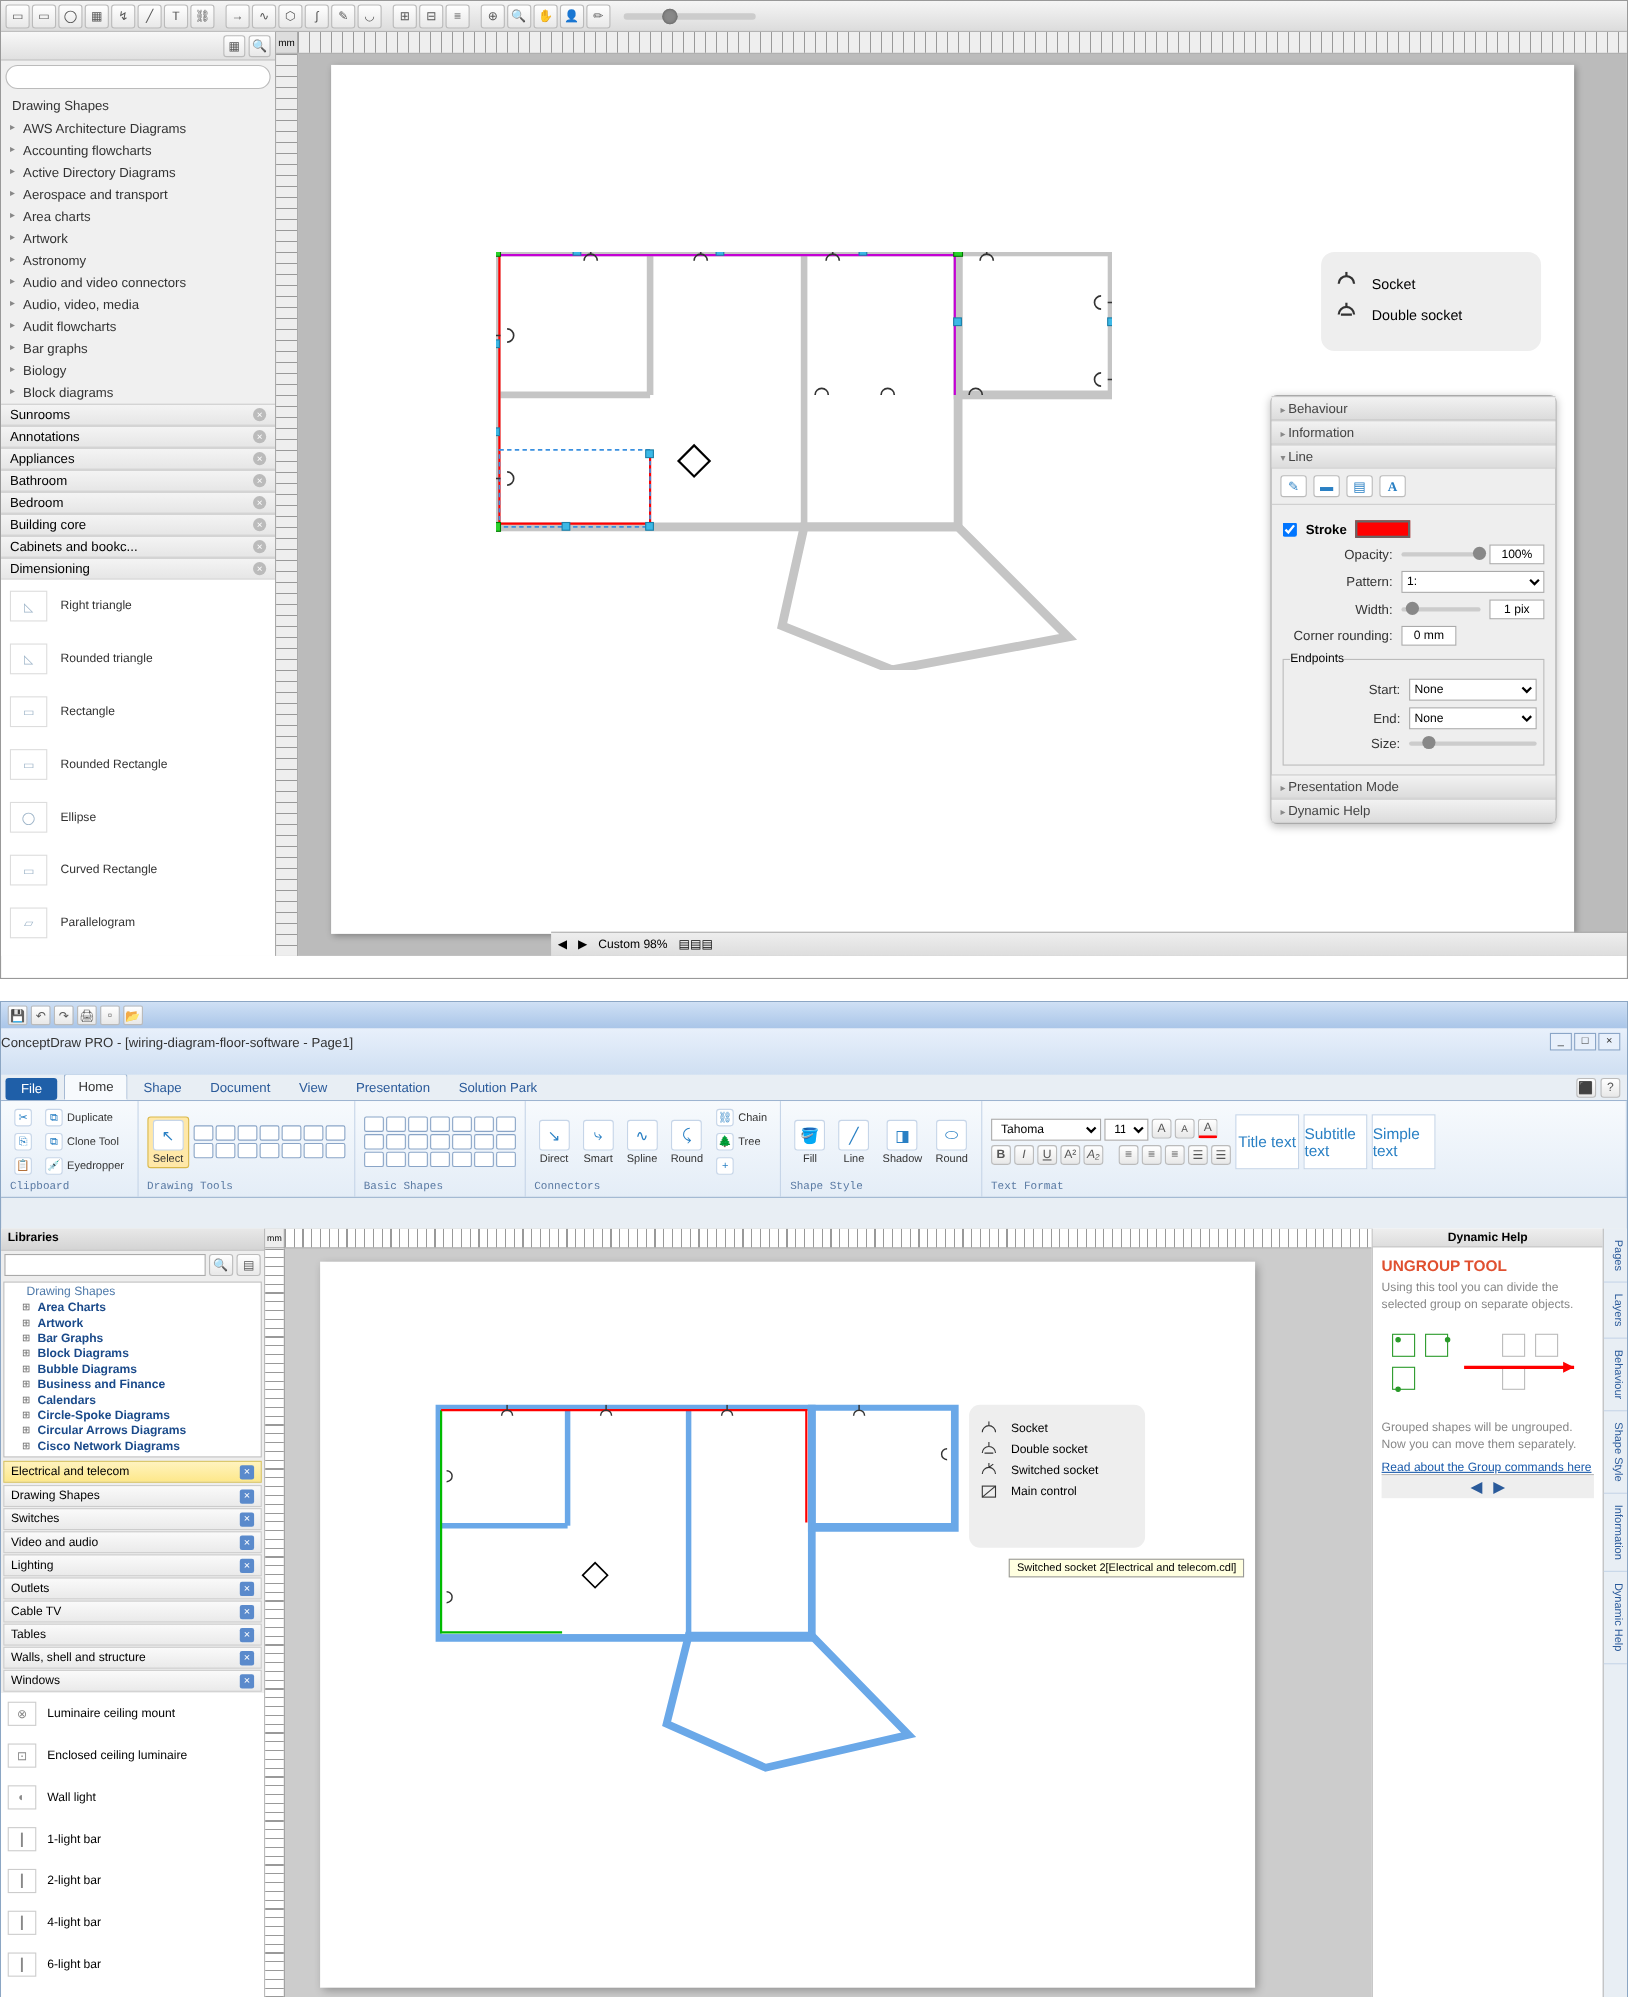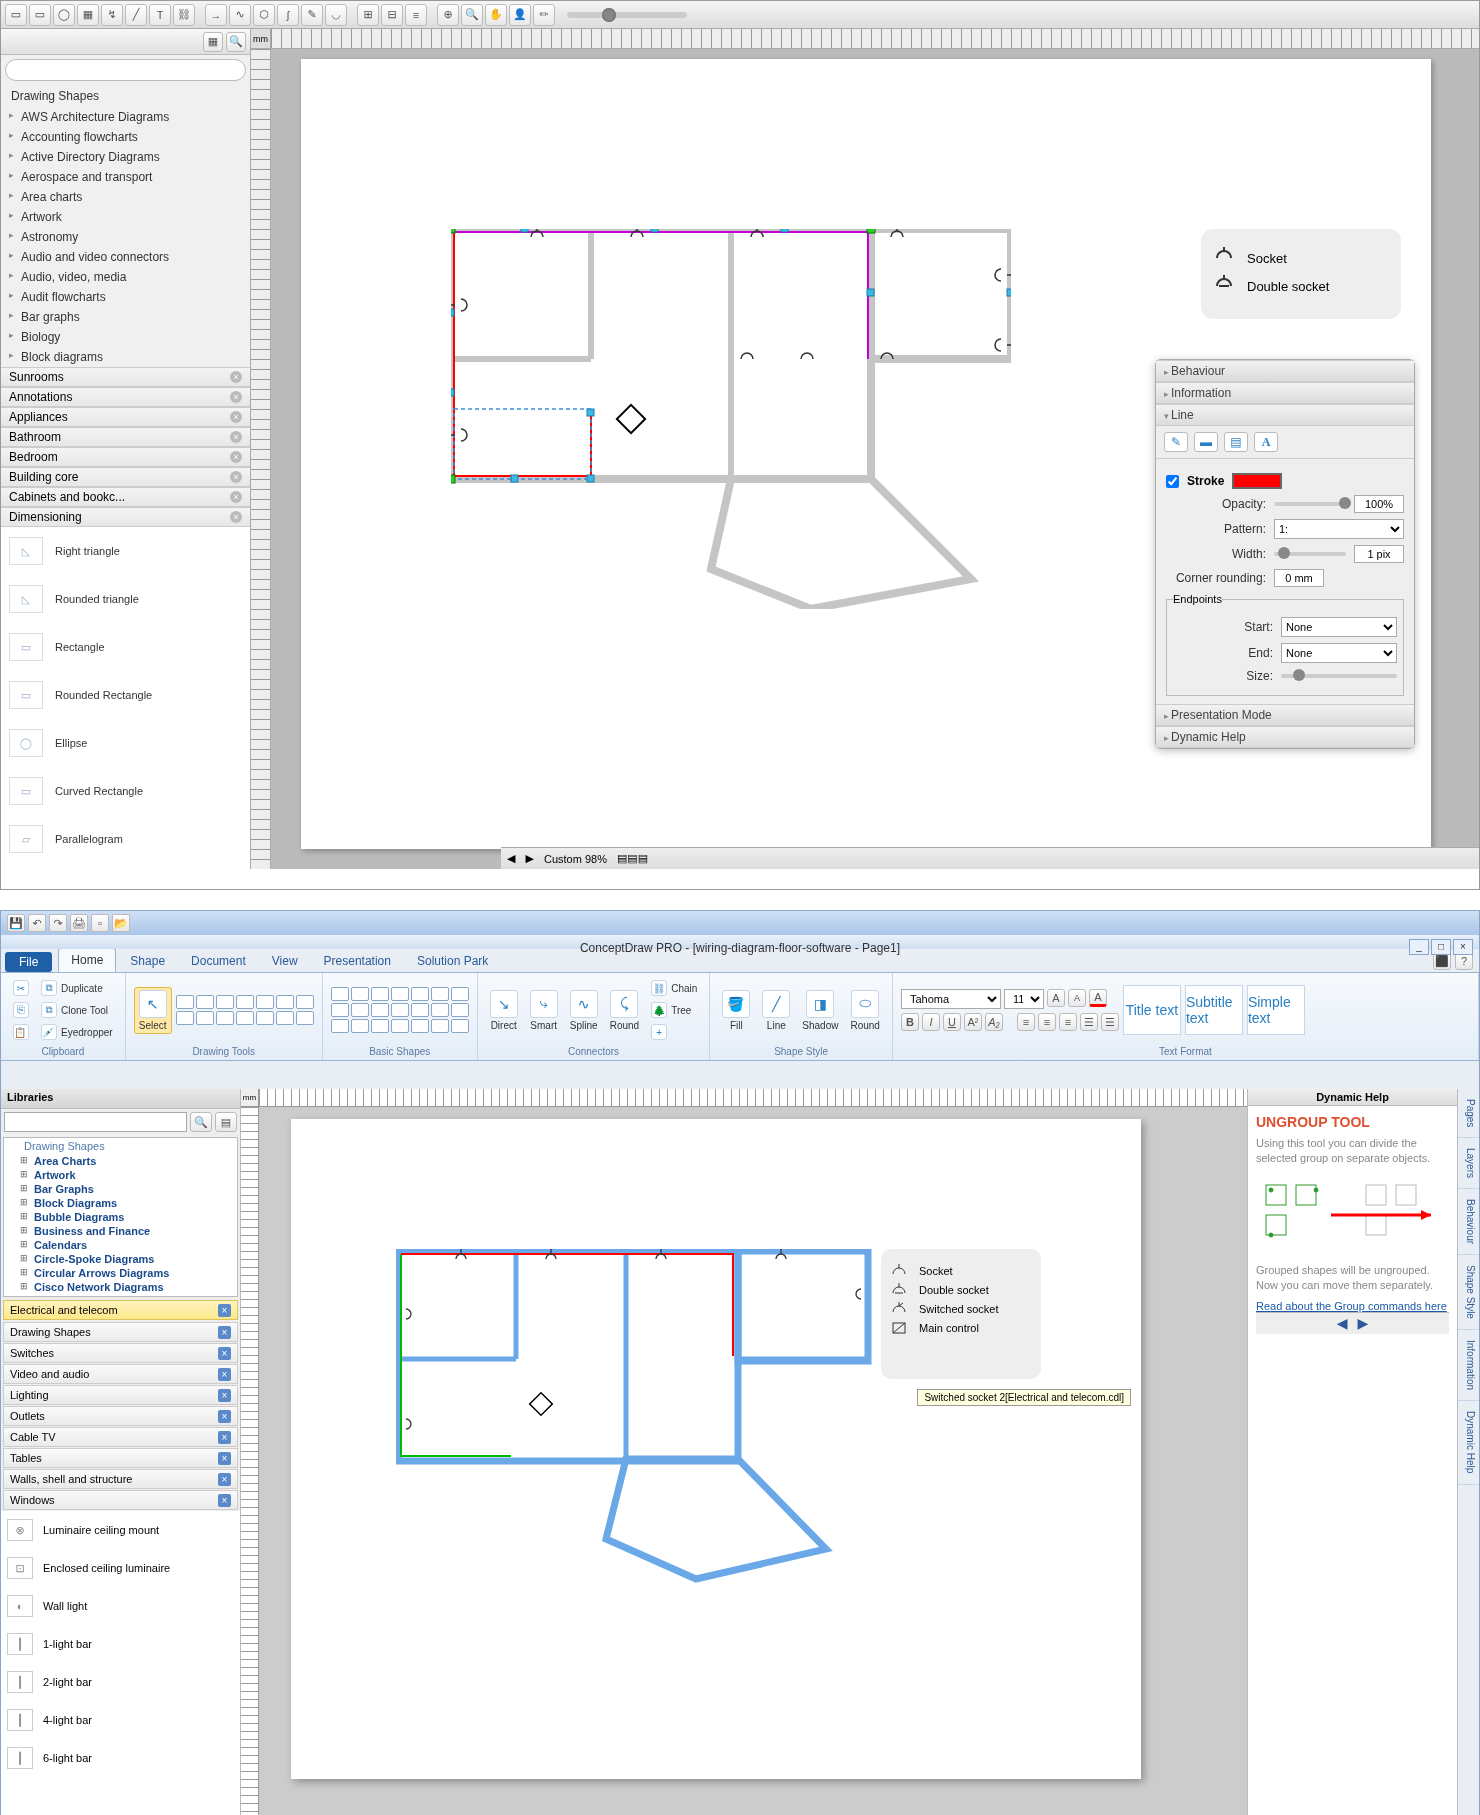--- a/index.html
+++ b/index.html
@@ -58,33 +58,33 @@
 .thin-slider .knob { position:absolute; top:-5px; width:12px; height:12px; background:#888; border-radius:50%; }
 
 .app1-zoombar { position:absolute; bottom:0; left:250px; right:0; height:22px; background:linear-gradient(#eee,#ddd); border-top:1px solid #aaa; font-size:11px; display:flex;align-items:center;padding:0 6px;gap:10px; }
 .app1-status { height:22px; background:linear-gradient(#f4f4f4,#e2e2e2); border-top:1px solid #aaa; font-size:11px; display:flex;align-items:center;padding:0 10px; }
 .app1-status span{flex:1;}
 
 
 .app2 { width:100%; margin-top:20px; background:#e8eef4; border:1px solid #8ba6c4; }
 .qat { height:24px; background:linear-gradient(#cfe0f5,#a9c5e8); display:flex;align-items:center;padding:0 6px;gap:3px; }
 .qat .tb-icon{width:18px;height:18px;border-radius:2px;}
-.titlebar2 { height:14px; background:linear-gradient(#e8f0fb,#cfdff2); text-align:center; font-size:12px; line-height:26px; color:#333; position:relative; }
+.titlebar2 { height:42px; background:linear-gradient(#e8f0fb,#cfdff2); font-size:12px; line-height:26px; color:#333; position:relative; }
 .titlebar2 .winbtns{position:absolute;right:6px;top:4px;display:flex;gap:2px;}
 .titlebar2 .wb{width:20px;height:16px;border:1px solid #8aa5c7;background:#e8f0fb;font-size:10px;display:flex;align-items:center;justify-content:center;}
 
 .ribbon-tabs { height:24px; background:#e8eef4; display:flex; align-items:flex-end; padding:0 4px; gap:2px; font-size:12px; border-bottom:1px solid #9db4d0; }
 .rtab { padding:4px 12px; color:#2a5a9a; }
 .rtab.active { background:#f7fafd; border:1px solid #9db4d0; border-bottom:1px solid #f7fafd; border-radius:3px 3px 0 0; color:#333; }
 .rtab.file { background:#1f5fa8; color:#fff; border-radius:3px; padding:3px 14px; margin-right:4px; }
 
 .ribbon { height:88px; background:linear-gradient(#f7fafd,#e4edf7); border-bottom:1px solid #9db4d0; display:flex; }
 .rgroup { border-right:1px solid #c6d5e8; padding:3px 8px; display:flex; flex-direction:column; }
 .rgroup-body { flex:1; display:flex; align-items:center; gap:4px; }
-.rgroup-title { font-size:10px; text-align:center; color:#5a7aa3; padding-top:2px; }
+.rgroup-title { font-size:10px; color:#5a7aa3; padding-top:2px;font-family:Liberation Mono, monospace; }
 .rbtn { display:flex;flex-direction:column;align-items:center;font-size:10px;color:#333;padding:2px 4px;gap:2px; }
 .rbtn .ico{width:28px;height:28px;background:#fff;border:1px solid #c6d5e8;border-radius:3px;display:flex;align-items:center;justify-content:center;font-size:14px;color:#2a80c4;}
 .rbtn.small .ico{width:16px;height:16px;font-size:10px;}
 .rbtn.small{flex-direction:row;gap:4px;}
 .rcol{display:flex;flex-direction:column;gap:2px;}
 .shape-grid{display:grid;grid-template-columns:repeat(7,18px);gap:2px;}
 .sg{width:18px;height:14px;border:1px solid #8aa5c7;background:#fff;border-radius:2px;}
 .font-sel{height:20px;border:1px solid #aaa;font-size:11px;padding:0 4px;background:#fff;}
 .txt-tool-box{width:58px;height:50px;border:1px solid #c6d5e8;background:#fff;display:flex;align-items:center;justify-content:center;font-size:14px;color:#2a80c4;}
 

